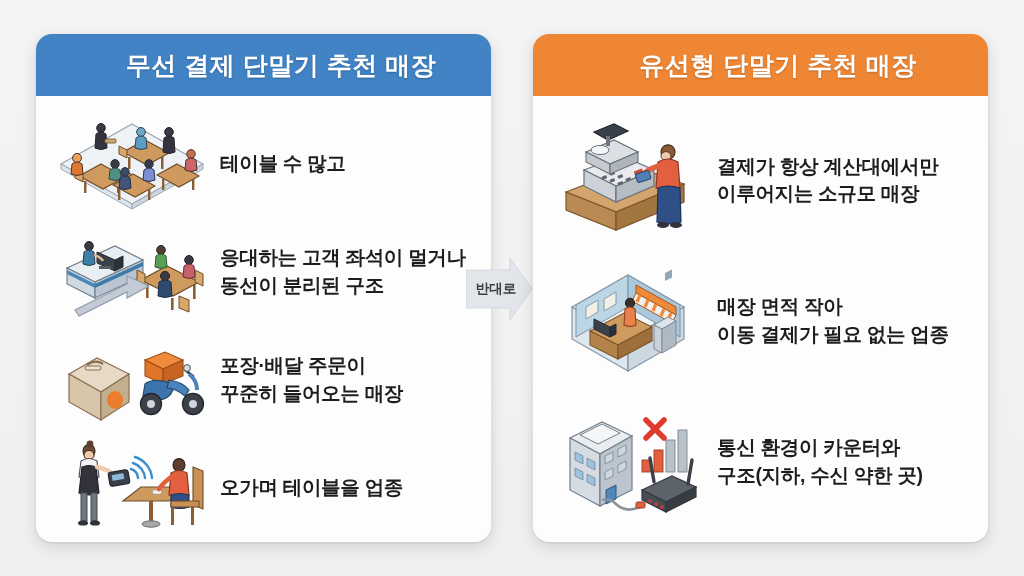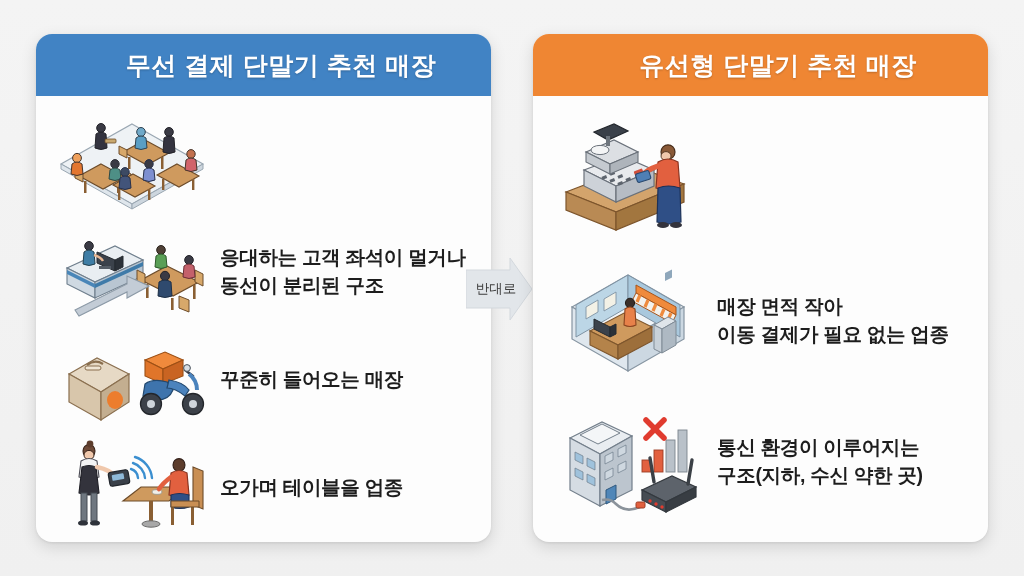--- a/index.html
+++ b/index.html
@@ -96,21 +96,21 @@
   .mid-arrow-label {
     position: absolute;
     left: 0;
     top: 0;
     width: 68px;
     height: 62px;
     display: flex;
     align-items: center;
     justify-content: center;
     font-size: 13.5px;
-    font-weight: normal;
+    font-weight: bold;
     color: #3d3d3d;
     padding-right: 8px;
     box-sizing: border-box;
   }
 </style>
 </head>
 <body>
 
 <div class="stage">
 
@@ -171,20 +171,21 @@
             <g>
               <ellipse cx="48" cy="16" rx="4.3" ry="4.5" fill="#3a3a44" stroke="#232329" stroke-width="1"></ellipse>
               <path d="M43 22 q5 -4 10 0 l1 14 q-6 3 -12 0 Z" fill="#343440" stroke="#232329" stroke-width="1"></path>
               <rect x="52" y="27" width="11" height="4" rx="1" fill="#c9a96f" stroke="#6d4c2a" stroke-width="0.8"></rect>
               <ellipse cx="116" cy="20" rx="4.3" ry="4.5" fill="#3a3a44" stroke="#232329" stroke-width="1"></ellipse>
               <path d="M111 26 q5 -4 10 0 l1 14 q-6 3 -12 0 Z" fill="#343440" stroke="#232329" stroke-width="1"></path>
             </g>
           </svg>
         </div>
         <div class="row-text">
+          <span class="l1">테이블 수 많고</span>
         </div>
       </div>
 
       <div class="row">
         <div class="row-art">
           <svg width="158" height="100" viewBox="0 0 158 100">
 
             <g>
               <polygon points="14,46 62,24 90,38 42,60" fill="#e9eef2" stroke="#6e7e8c" stroke-width="1.2"></polygon>
               <polygon points="14,46 42,60 42,76 14,62" fill="#cfd9e2" stroke="#6e7e8c" stroke-width="1.1"></polygon>
@@ -261,20 +262,21 @@
               <circle cx="134" cy="38" r="3.4" fill="#d7dde3" stroke="#47505a" stroke-width="1"></circle>
 
               <circle cx="98" cy="74" r="10.5" fill="#3c4149" stroke="#23262b" stroke-width="1.3"></circle>
               <circle cx="98" cy="74" r="4" fill="#cfd5db"></circle>
               <circle cx="140" cy="74" r="10.5" fill="#3c4149" stroke="#23262b" stroke-width="1.3"></circle>
               <circle cx="140" cy="74" r="4" fill="#cfd5db"></circle>
             </g>
           </svg>
         </div>
         <div class="row-text">
+          <span class="l1">포장·배달 주문이</span>
           <span class="l2">꾸준히 들어오는 매장</span>
         </div>
       </div>
 
       <div class="row">
         <div class="row-art">
           <svg width="158" height="106" viewBox="0 0 158 106">
 
             <g>
               <ellipse cx="36" cy="16" rx="6" ry="6.4" fill="#6e4a38" stroke="#3a251b" stroke-width="1.1"></ellipse>
@@ -375,20 +377,24 @@
               <ellipse cx="118" cy="30" rx="7" ry="7.2" fill="#8a5a38" stroke="#4a2f1c" stroke-width="1.2"></ellipse>
               <ellipse cx="116" cy="34" rx="5" ry="4.4" fill="#f0c8ac" stroke="#4a2f1c" stroke-width="0.9"></ellipse>
               <path d="M108 40 q10 -6 20 0 l2 26 q-12 5 -24 0 Z" fill="#e2603f" stroke="#8a3420" stroke-width="1.2"></path>
               <path d="M108 44 q-12 4 -16 10" stroke="#e2603f" stroke-width="5.4" fill="none" stroke-linecap="round"></path>
               <rect x="86" y="50" width="14" height="9" rx="2" fill="#4f7fb5" stroke="#2a4a70" stroke-width="1.1" transform="rotate(-18 93 54)"></rect>
               <path d="M108 66 q10 -4 22 0 l1 34 q-12 4 -24 0 Z" fill="#2f4f86" stroke="#1c3158" stroke-width="1.2"></path>
               <ellipse cx="113" cy="103" rx="6" ry="3" fill="#33333c"></ellipse>
               <ellipse cx="126" cy="103" rx="6" ry="3" fill="#33333c"></ellipse>
             </g>
           </svg>
+        </div>
+        <div class="row-text">
+          <span class="l1">결제가 항상 계산대에서만</span>
+          <span class="l2">이루어지는 소규모 매장</span>
         </div>
       </div>
 
       <div class="row three">
         <div class="row-art">
           <svg width="158" height="116" viewBox="0 0 158 116">
 
             <g>
               <polygon points="22,44 78,12 134,44 78,76" fill="#f2f5f7" stroke="#8795a2" stroke-width="1.2"></polygon>
               <polygon points="22,44 78,76 78,108 22,76" fill="#dfe7ee" stroke="#8795a2" stroke-width="1.2"></polygon>
@@ -485,21 +491,21 @@
               </g>
               <line x1="104" y1="80" x2="100" y2="56" stroke="#3b4046" stroke-width="3.4" stroke-linecap="round"></line>
               <line x1="138" y1="82" x2="142" y2="58" stroke="#3b4046" stroke-width="3.4" stroke-linecap="round"></line>
 
               <path d="M92 104 q-16 8 -26 -2 q-6 -6 -14 -4" stroke="#8b939b" stroke-width="2.6" fill="none"></path>
               <rect x="86" y="100" width="9" height="6" rx="1.5" fill="#e2603f" stroke="#9c3d25" stroke-width="1"></rect>
             </g>
           </svg>
         </div>
         <div class="row-text">
-          <span class="l1">통신 환경이 이루어지는</span>
+          <span class="l1">통신 환경이 카운터와</span>
           <span class="l2">구조(지하, 수신 약한 곳)</span>
         </div>
       </div>
 
     </div>
   </div>
 
 </div>
 
 </body></html>

